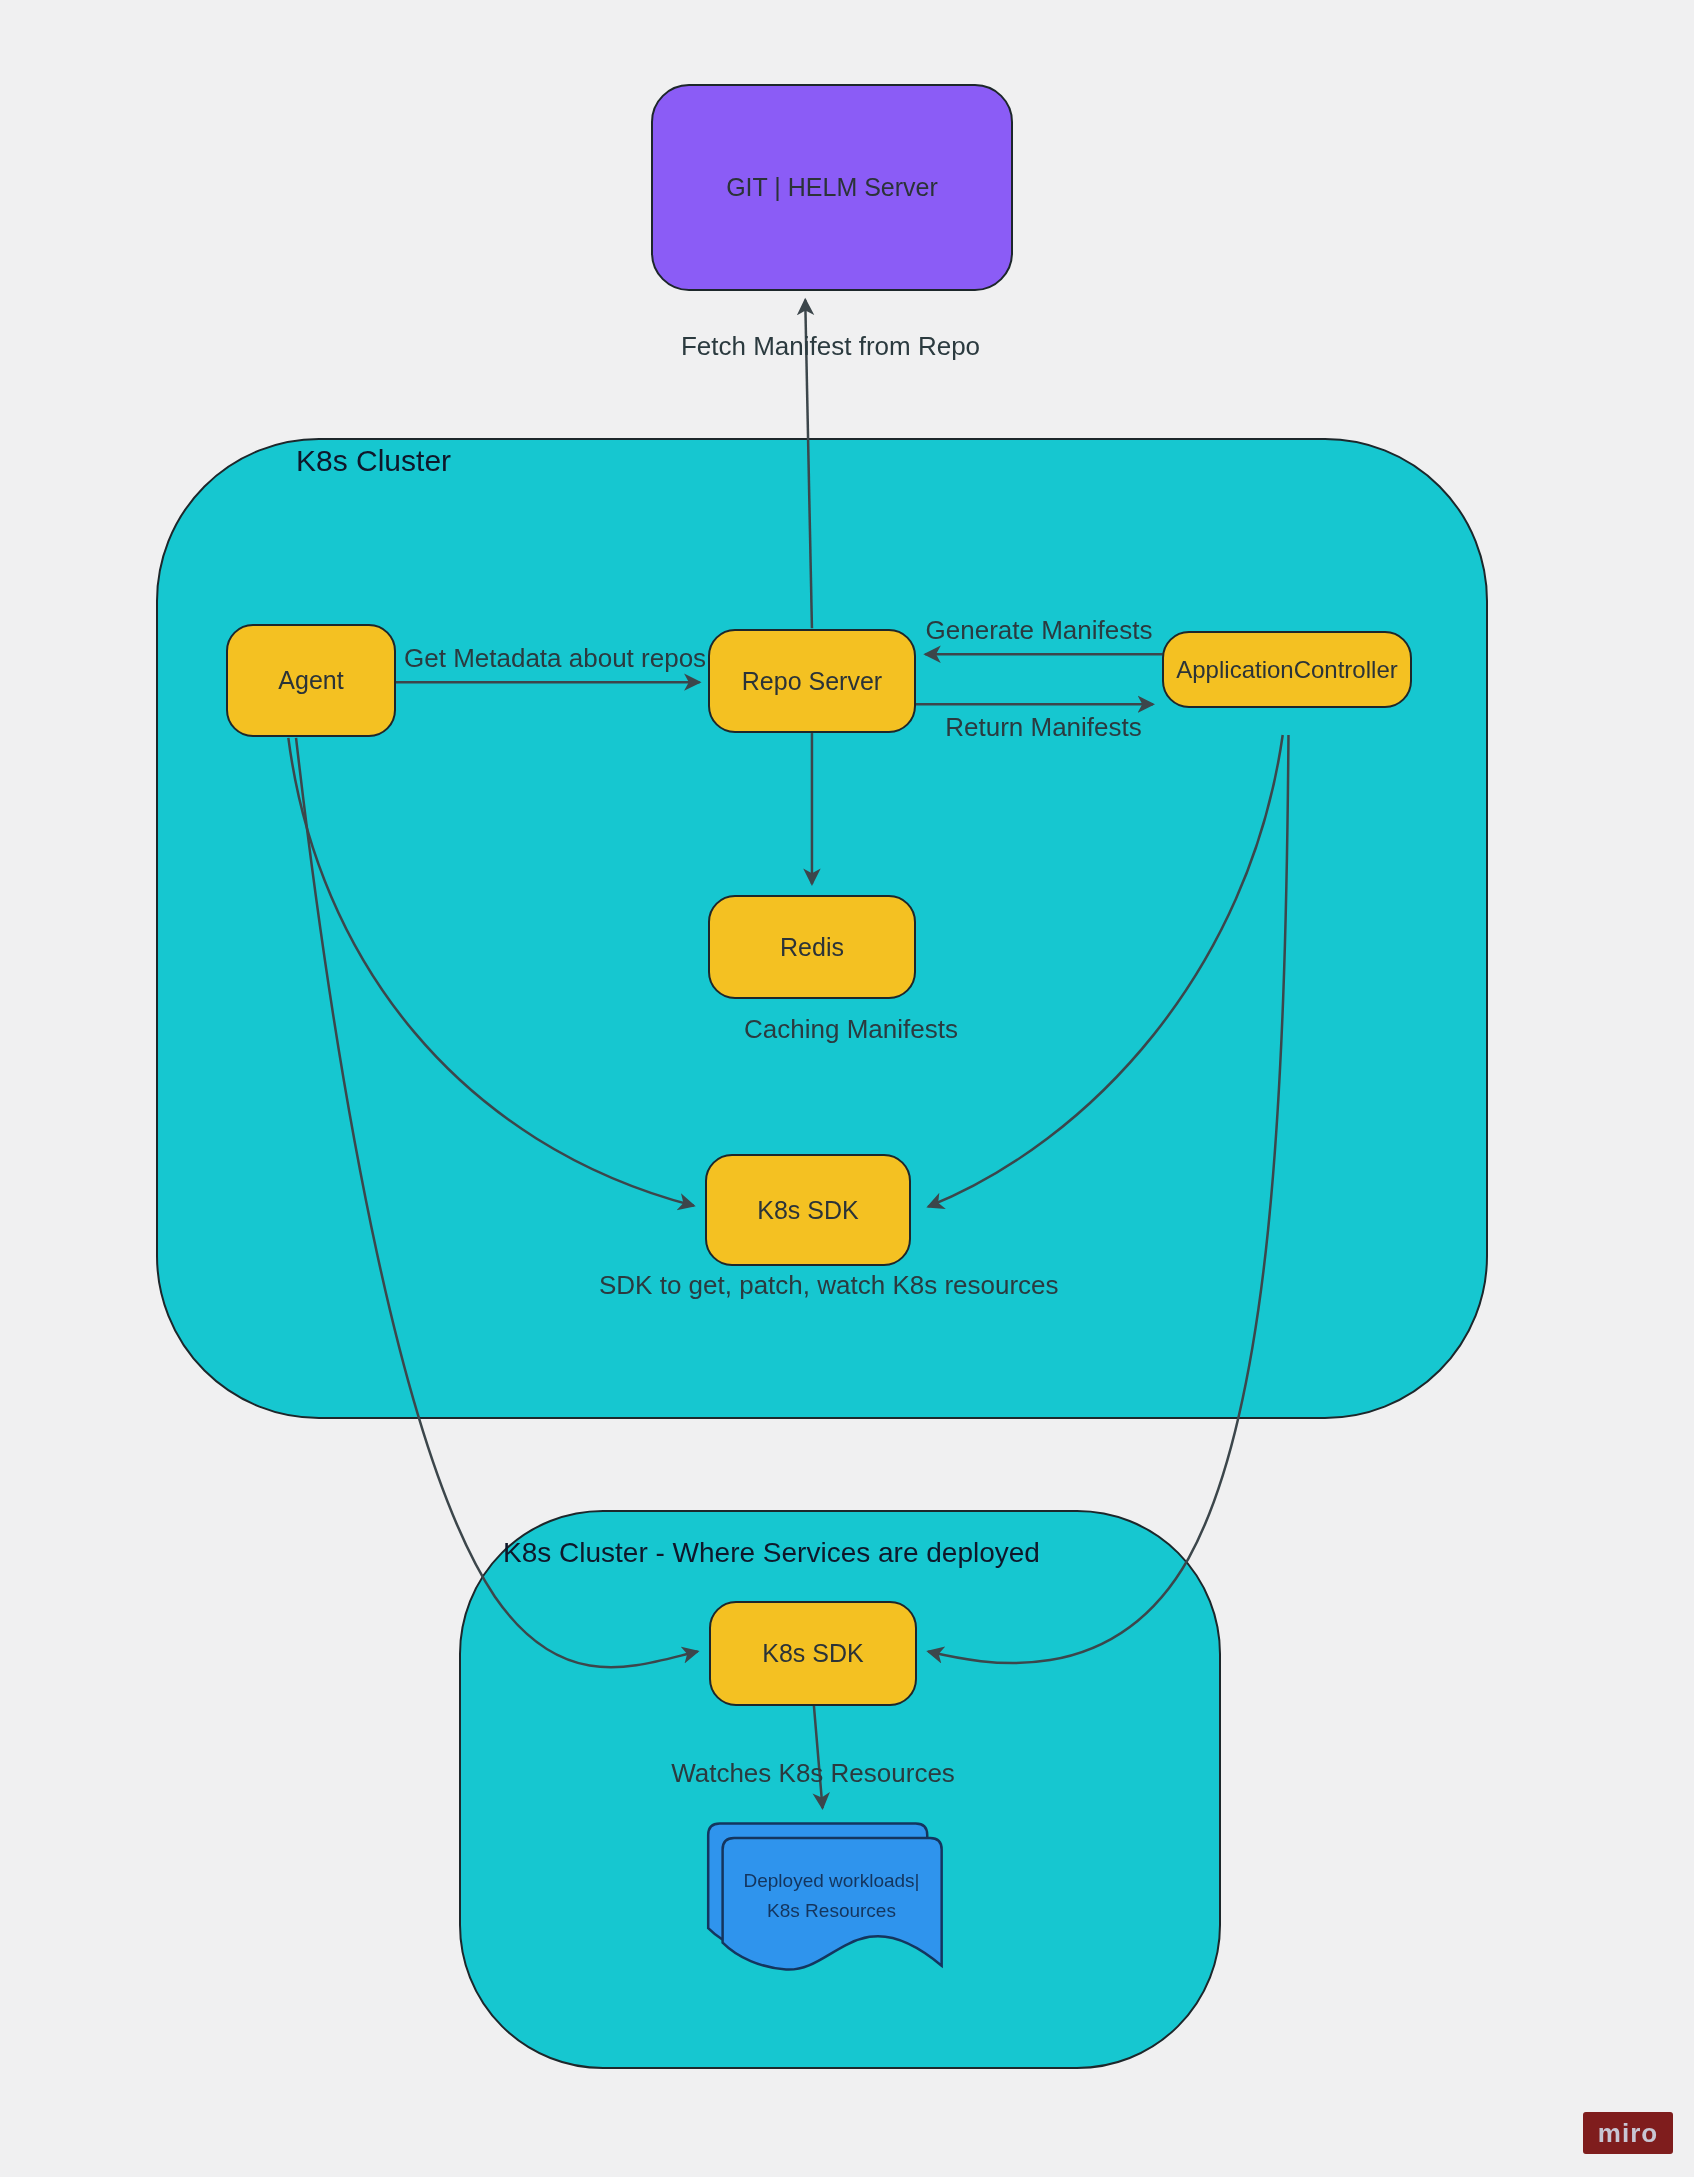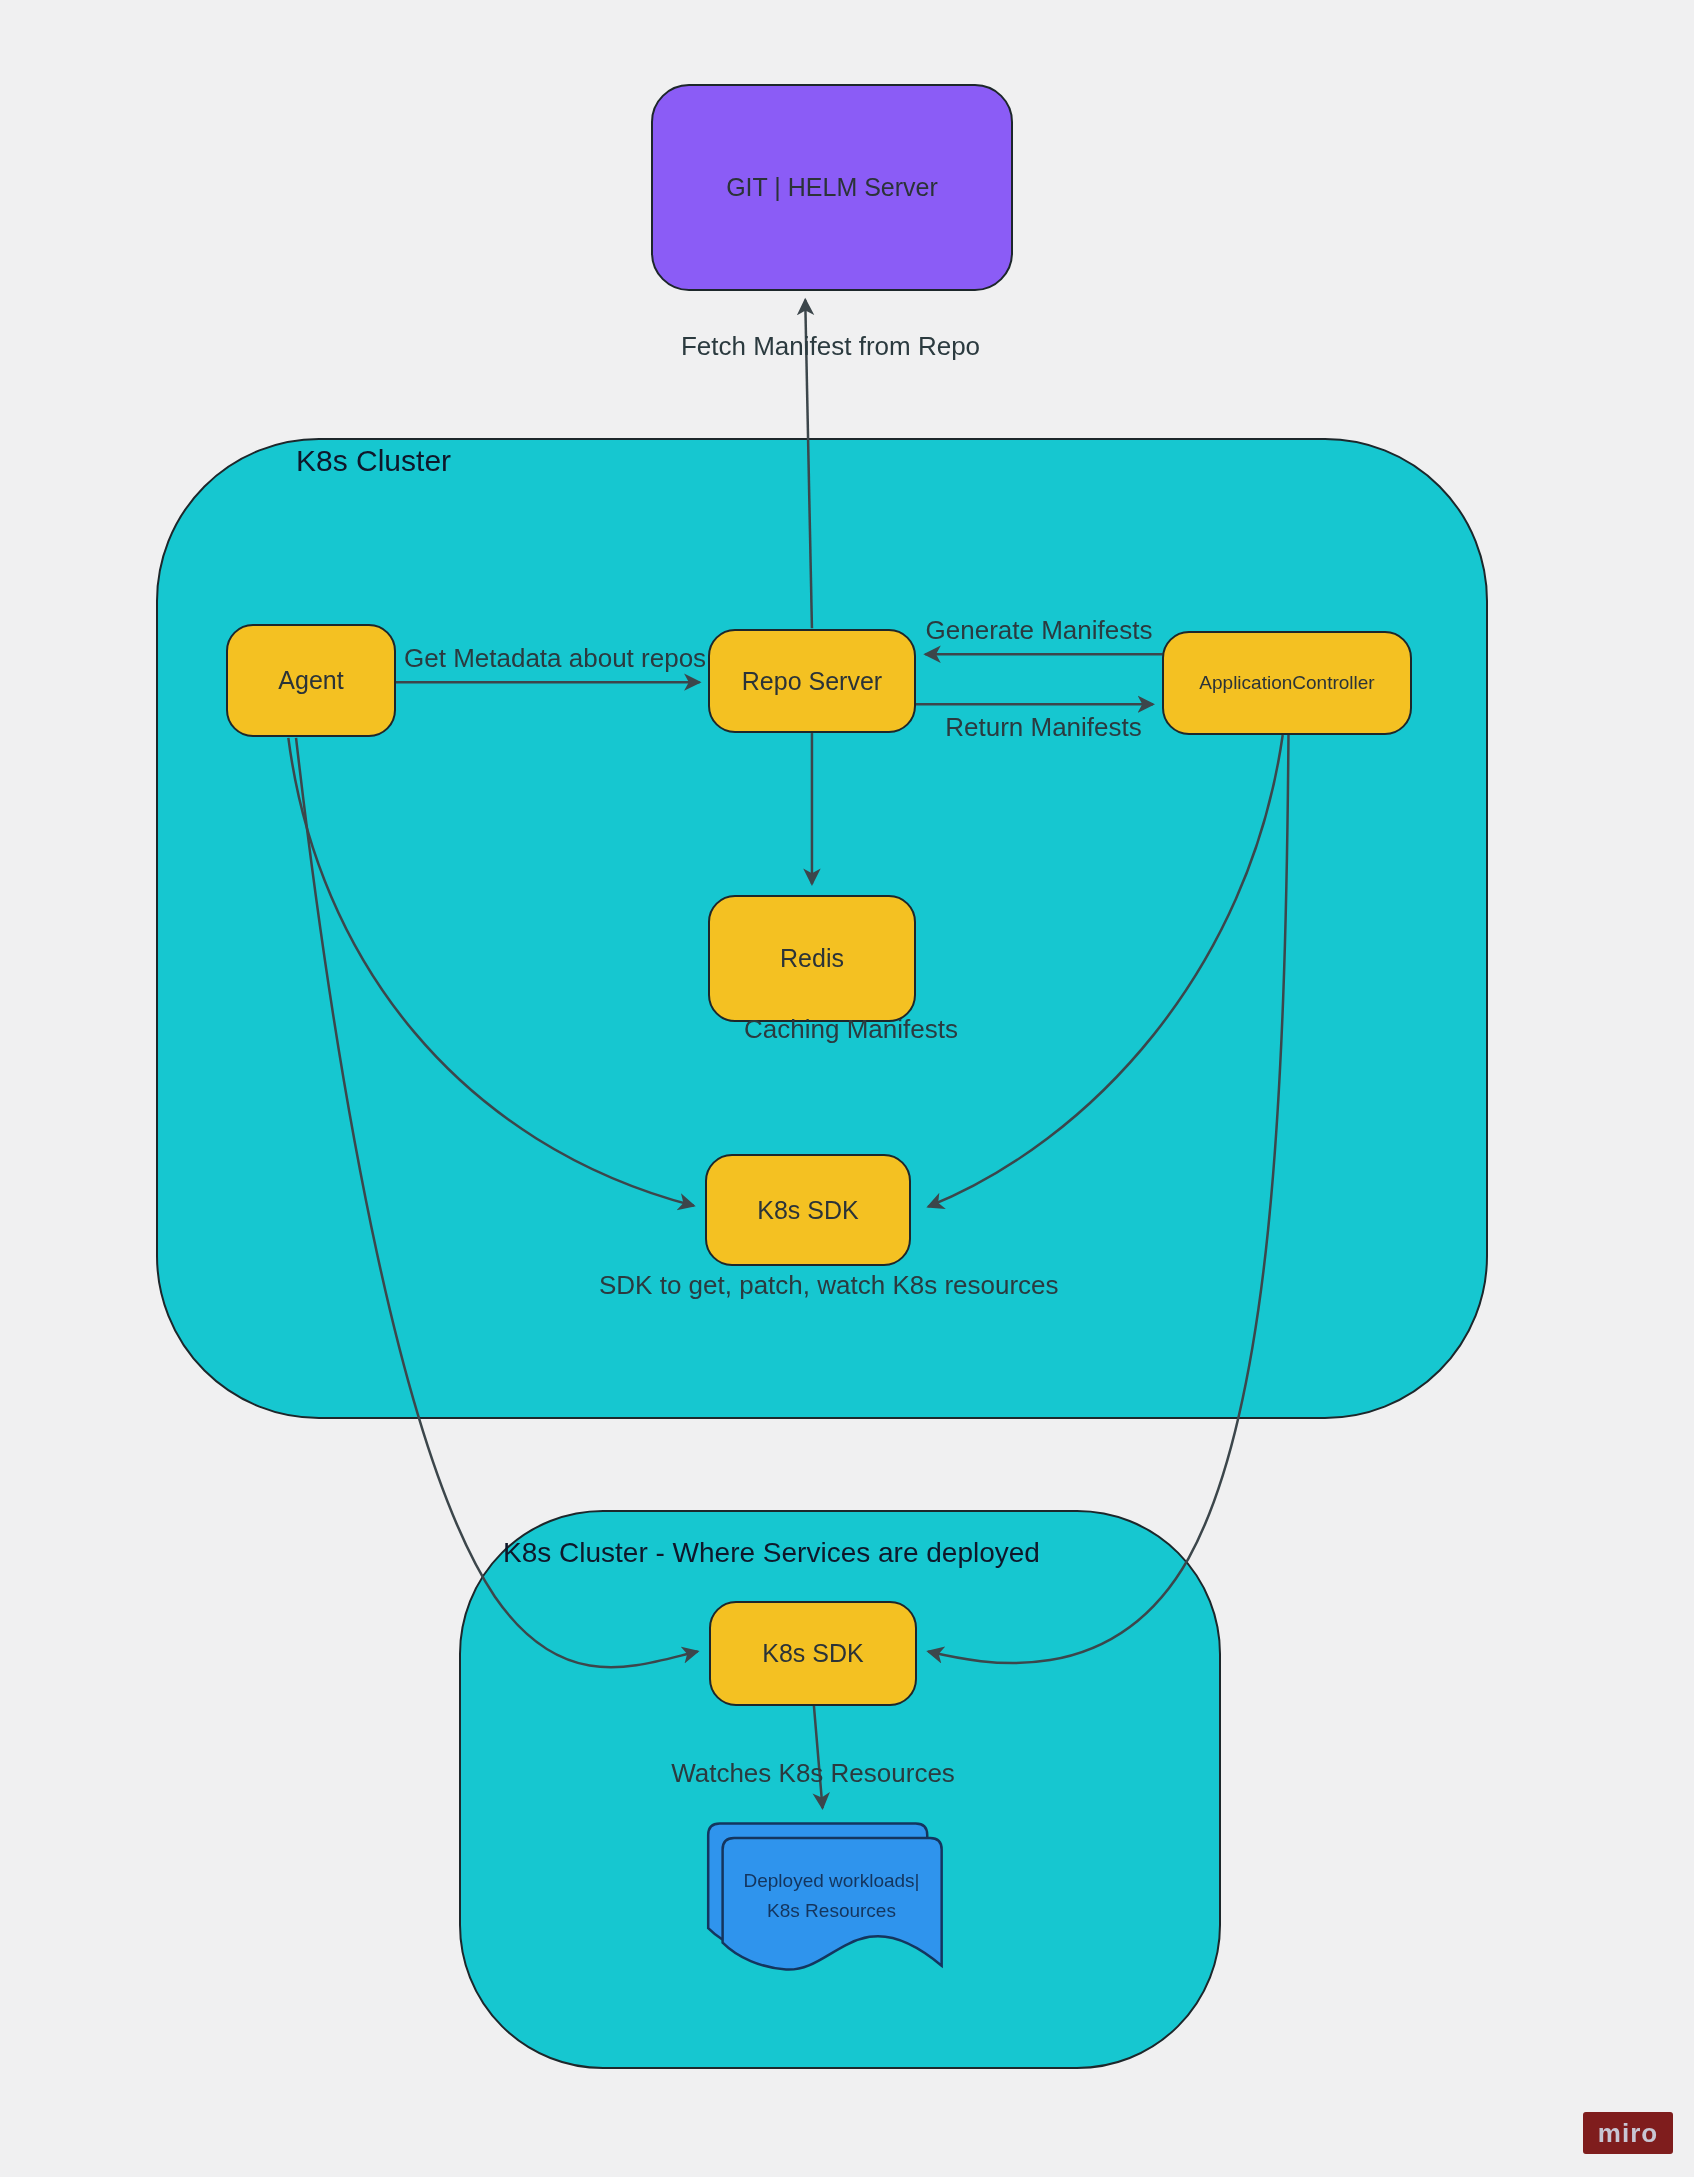--- a/index.html
+++ b/index.html
@@ -126,25 +126,25 @@
   </div>
 
   <div class="node" style="left:226px; top:624px; width:170px; height:113px;">
     <span>Agent</span>
   </div>
 
   <div class="node" style="left:708px; top:629px; width:208px; height:104px;">
     <span>Repo Server</span>
   </div>
 
-  <div class="node" style="left:1162px; top:631px; width:250px; height:104px; font-size:19px;">
+  <div class="node" style="left:1162px; top:631px; width:250px; height:77px; font-size:24px;">
     <span>ApplicationController</span>
   </div>
 
-  <div class="node" style="left:708px; top:895px; width:208px; height:127px;">
+  <div class="node" style="left:708px; top:895px; width:208px; height:104px;">
     <span>Redis</span>
   </div>
 
   <div class="node" style="left:705px; top:1154px; width:206px; height:112px;">
     <span>K8s SDK</span>
   </div>
 
   <div class="node" style="left:709px; top:1601px; width:208px; height:105px;">
     <span>K8s SDK</span>
   </div>

